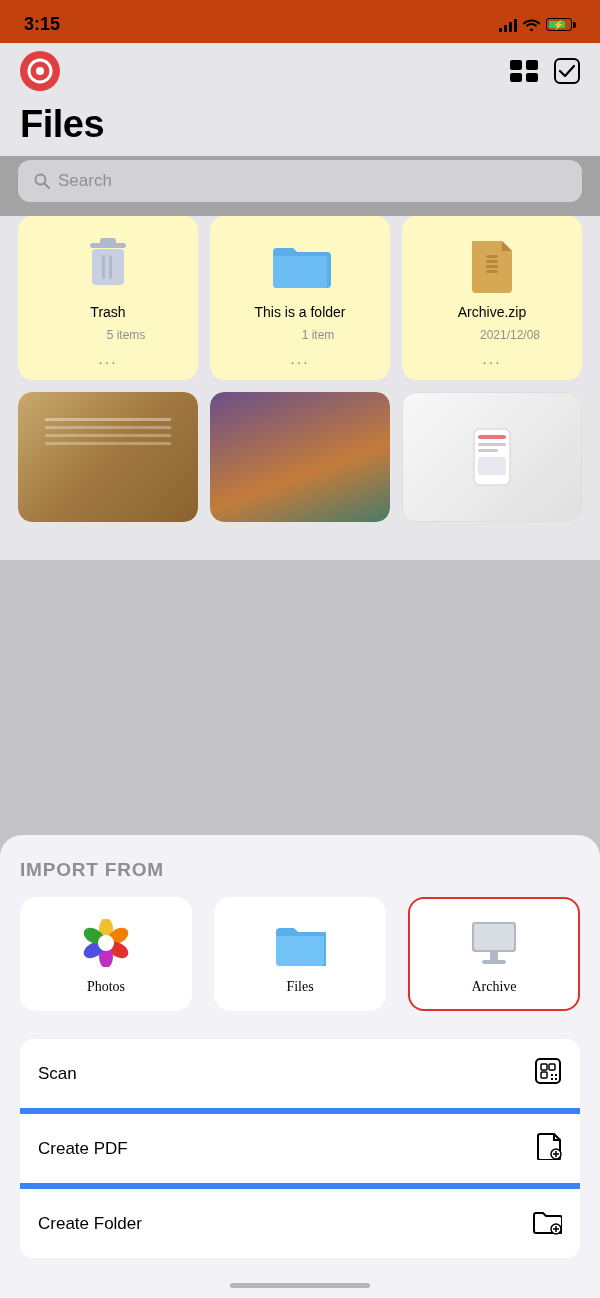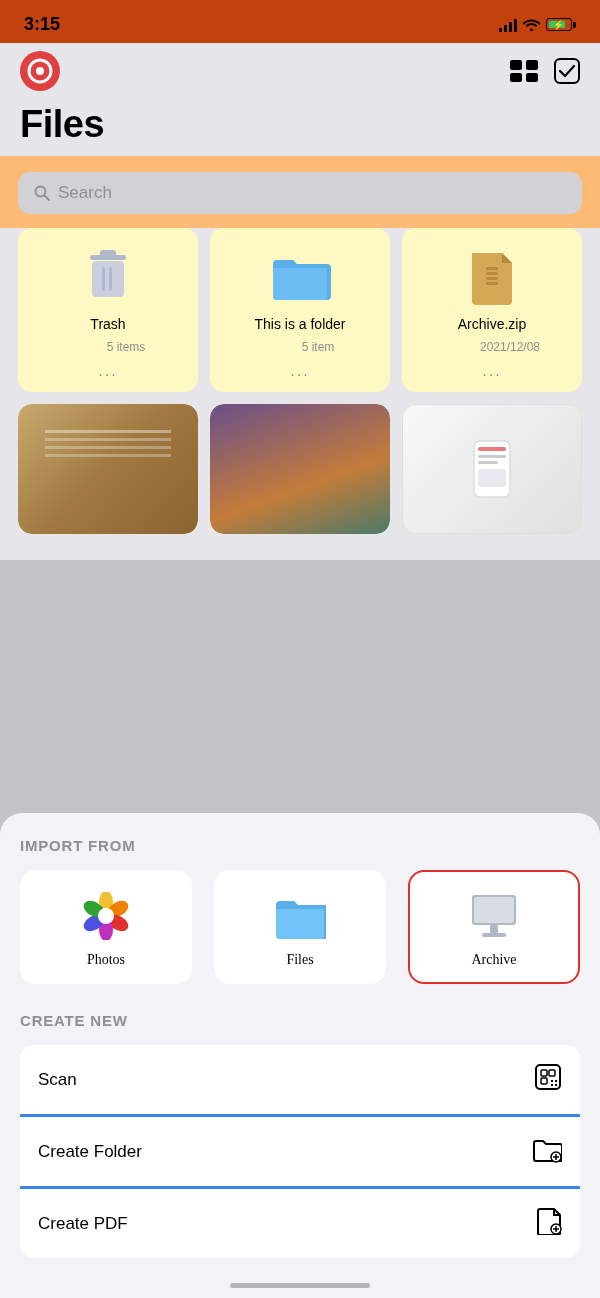--- a/index.html
+++ b/index.html
@@ -123,22 +123,22 @@
     }
     .page-title {
       font-size: 38px;
       font-weight: 800;
       color: #000;
       letter-spacing: -0.5px;
     }
 
     
     .search-container {
-      padding: 16px 18px 14px 18px;
-      background: #fdba74;
+      padding: 4px 18px 14px 18px;
+      background: #a3a3a3;
     }
     .search-bar {
       background: #d1d1d6;
       border-radius: 12px;
       padding: 11px 16px;
       display: flex;
       align-items: center;
       gap: 8px;
     }
     .search-placeholder {
@@ -231,21 +231,21 @@
       position: absolute;
       bottom: 0;
       left: 0;
       right: 0;
       background: #f2f2f7;
       border-radius: 22px 22px 0 0;
       padding: 24px 20px 40px 20px;
     }
 
     .section-label {
-      font-size: 15px;
+      font-size: 19px;
       font-weight: 600;
       color: #8e8e93;
       letter-spacing: 0.8px;
       margin-bottom: 16px;
     }
 
     
     .import-grid {
       display: grid;
       grid-template-columns: repeat(3, 1fr);
@@ -284,21 +284,21 @@
     .create-list {
       background: #fff;
       border-radius: 14px;
       overflow: hidden;
     }
     .create-item {
       display: flex;
       justify-content: space-between;
       align-items: center;
       padding: 18px 18px;
-      border-bottom: 3px solid #3b82f6;
+      border-bottom: 6px solid #3b82f6;
       cursor: pointer;
     }
     .create-item:last-child {
       border-bottom: none;
     }
     .create-item-label {
       font-size: 17px;
       color: #000;
       font-weight: 400;
     }
@@ -411,21 +411,21 @@
   </div>
 
   <div class="file-card">
     <div class="file-icon-area">
       <svg width="62" height="52" viewBox="0 0 62 52">
         <path d="M4 14 Q4 10 8 10 L24 10 L28 14 L58 14 Q62 14 62 18 L62 46 Q62 50 58 50 L8 50 Q4 50 4 46 Z" fill="#5aafe8"></path>
         <path d="M4 18 L58 18 L58 46 Q58 50 54 50 L8 50 Q4 50 4 46 Z" fill="#6bbdf4"></path>
       </svg>
     </div>
     <span class="file-name">This is a folder</span>
-    <span class="file-meta">5 item</span>
+    <span class="file-meta">1 item</span>
     <span class="file-more">...</span>
   </div>
 
   <div class="file-card">
     <div class="file-icon-area">
       <svg width="48" height="58" viewBox="0 0 48 58">
 
         <path d="M4 6 L34 6 L44 16 L44 54 Q44 58 40 58 L8 58 Q4 58 4 54 Z" fill="#d4a855"></path>
 
         <path d="M34 6 L34 16 L44 16 Z" fill="#b8893a"></path>
@@ -508,59 +508,58 @@
 
           <rect x="22" y="32" width="8" height="8" rx="1" fill="#b0b8c4"></rect>
 
           <rect x="14" y="40" width="24" height="4" rx="2" fill="#b0b8c4"></rect>
         </svg>
       </div>
       <span class="import-label">Archive</span>
     </div>
   </div>
 
-  <div class="section-label">CREATE NEW</div>
   <div class="create-list">
 
     <div class="create-item">
       <span class="create-item-label">Scan</span>
       <span class="create-item-icon">
         <svg width="28" height="28" viewBox="0 0 28 28" fill="none">
           <rect x="2" y="2" width="24" height="24" rx="4" stroke="#000" stroke-width="2" fill="none"></rect>
           <rect x="7" y="7" width="6" height="6" rx="1" stroke="#000" stroke-width="1.5" fill="none"></rect>
           <rect x="15" y="7" width="6" height="6" rx="1" stroke="#000" stroke-width="1.5" fill="none"></rect>
           <rect x="7" y="15" width="6" height="6" rx="1" stroke="#000" stroke-width="1.5" fill="none"></rect>
           <rect x="17" y="17" width="2" height="2" fill="#000"></rect>
           <rect x="21" y="17" width="2" height="2" fill="#000"></rect>
           <rect x="17" y="21" width="2" height="2" fill="#000"></rect>
           <rect x="21" y="21" width="2" height="2" fill="#000"></rect>
         </svg>
       </span>
     </div>
 
     <div class="create-item">
-      <span class="create-item-label">Create Folder</span>
-      <span class="create-item-icon">
-        <svg width="30" height="28" viewBox="0 0 30 28" fill="none">
-          <path d="M2 8 Q2 6 4 6 L11 6 L14 9 L28 9 Q30 9 30 11 L30 24 Q30 26 28 26 L4 26 Q2 26 2 24 Z" stroke="#000" stroke-width="2" fill="none"></path>
-          <circle cx="24" cy="22" r="5" fill="white" stroke="#000" stroke-width="1.5"></circle>
-          <line x1="24" y1="19" x2="24" y2="25" stroke="#000" stroke-width="1.5"></line>
-          <line x1="21" y1="22" x2="27" y2="22" stroke="#000" stroke-width="1.5"></line>
-        </svg>
-      </span>
-    </div>
-
-    <div class="create-item">
       <span class="create-item-label">Create PDF</span>
       <span class="create-item-icon">
         <svg width="26" height="28" viewBox="0 0 26 28" fill="none">
           <path d="M4 2 L18 2 L24 8 L24 26 Q24 28 22 28 L4 28 Q2 28 2 26 L2 4 Q2 2 4 2 Z" stroke="#000" stroke-width="2" fill="none"></path>
           <path d="M18 2 L18 8 L24 8" stroke="#000" stroke-width="2" fill="none"></path>
           <circle cx="20" cy="22" r="5" fill="white" stroke="#000" stroke-width="1.5"></circle>
           <line x1="20" y1="19" x2="20" y2="25" stroke="#000" stroke-width="1.5"></line>
           <line x1="17" y1="22" x2="23" y2="22" stroke="#000" stroke-width="1.5"></line>
         </svg>
       </span>
     </div>
+
+    <div class="create-item">
+      <span class="create-item-label">Create Folder</span>
+      <span class="create-item-icon">
+        <svg width="30" height="28" viewBox="0 0 30 28" fill="none">
+          <path d="M2 8 Q2 6 4 6 L11 6 L14 9 L28 9 Q30 9 30 11 L30 24 Q30 26 28 26 L4 26 Q2 26 2 24 Z" stroke="#000" stroke-width="2" fill="none"></path>
+          <circle cx="24" cy="22" r="5" fill="white" stroke="#000" stroke-width="1.5"></circle>
+          <line x1="24" y1="19" x2="24" y2="25" stroke="#000" stroke-width="1.5"></line>
+          <line x1="21" y1="22" x2="27" y2="22" stroke="#000" stroke-width="1.5"></line>
+        </svg>
+      </span>
+    </div>
   </div>
 </div>
 
 <div class="home-indicator"></div>
 
 </body></html>

